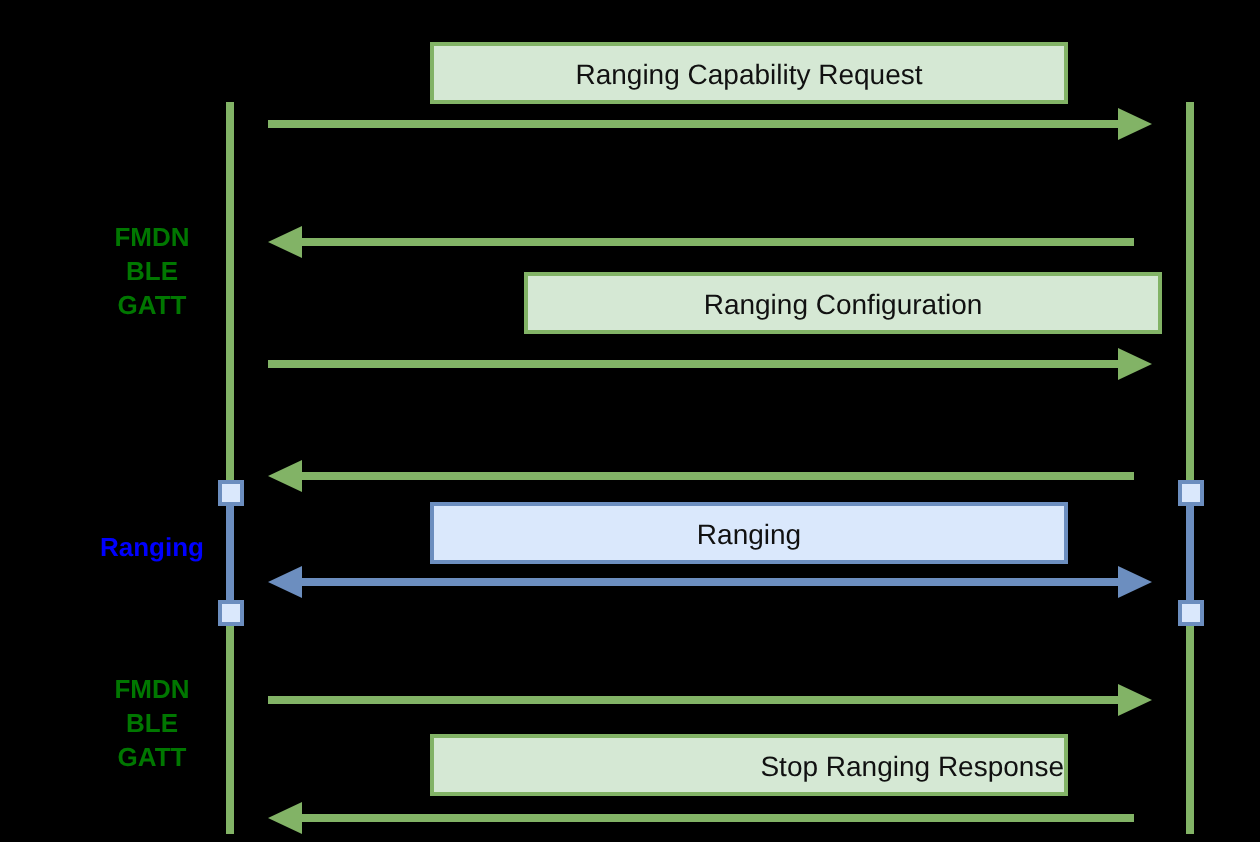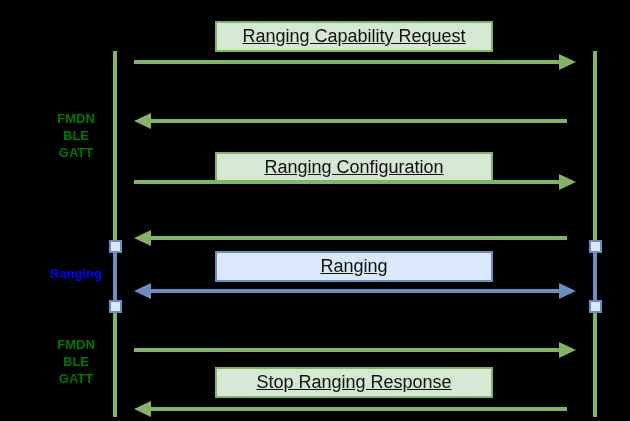--- a/index.html
+++ b/index.html
@@ -12,23 +12,23 @@
   #lifeline-left{left:113px;}
   #lifeline-right{left:593px;}
   .lifeline-blue-seg{position:absolute;top:200px;left:0;width:4px;height:50px;background:#6c8ebf;}
   
   .act-square{
     position:absolute;width:13px;height:13px;box-sizing:border-box;
     background:#dae8fc;border:2px solid #6c8ebf;
   }
   
   .msg-box{
-    position:absolute;left:215px;width:278px;height:31px;box-sizing:border-box;
+    position:absolute;left:215px;width:319px;height:31px;box-sizing:border-box;
     display:flex;align-items:center;justify-content:center;
-    font-size:18px;color:#111111;text-align:center;text-decoration:underline;
+    font-size:14px;color:#111111;text-align:center;
   }
   .msg-box.green{background:#d5e8d4;border:2px solid #82b366;}
   .msg-box.blue{background:#dae8fc;border:2px solid #6c8ebf;}
   
   .arrow{position:absolute;left:134px;width:442px;height:16px;}
   .arrow .shaft{position:absolute;top:6px;height:4px;}
   .arrow.green .shaft{background:#82b366;}
   .arrow.blue .shaft{background:#6c8ebf;}
   .arrow.dir-right .shaft{left:0;right:12px;}
   .arrow.dir-left .shaft{left:12px;right:9px;}
@@ -84,21 +84,21 @@
   <div class="arrow green dir-right" style="top:54px;">
     <span class="shaft"></span>
     <span class="head at-right"></span>
   </div>
 
   <div class="arrow green dir-left" style="top:113px;">
     <span class="shaft"></span>
     <span class="head at-left"></span>
   </div>
 
-  <div class="msg-box green" style="top:152px;">
+  <div class="msg-box green" style="top:136px;margin-left:47px;">
     <span>Ranging Configuration</span>
   </div>
   <div class="arrow green dir-right" style="top:174px;">
     <span class="shaft"></span>
     <span class="head at-right"></span>
   </div>
 
   <div class="arrow green dir-left" style="top:230px;">
     <span class="shaft"></span>
     <span class="head at-left"></span>
@@ -111,21 +111,21 @@
     <span class="shaft"></span>
     <span class="head at-left"></span>
     <span class="head at-right"></span>
   </div>
 
   <div class="arrow green dir-right" style="top:342px;">
     <span class="shaft"></span>
     <span class="head at-right"></span>
   </div>
 
-  <div class="msg-box green" style="top:367px;">
+  <div class="msg-box green" style="top:367px;justify-content:flex-end;">
     <span>Stop Ranging Response</span>
   </div>
   <div class="arrow green dir-left" style="top:401px;">
     <span class="shaft"></span>
     <span class="head at-left"></span>
   </div>
 
 </div>
 
 </body></html>

